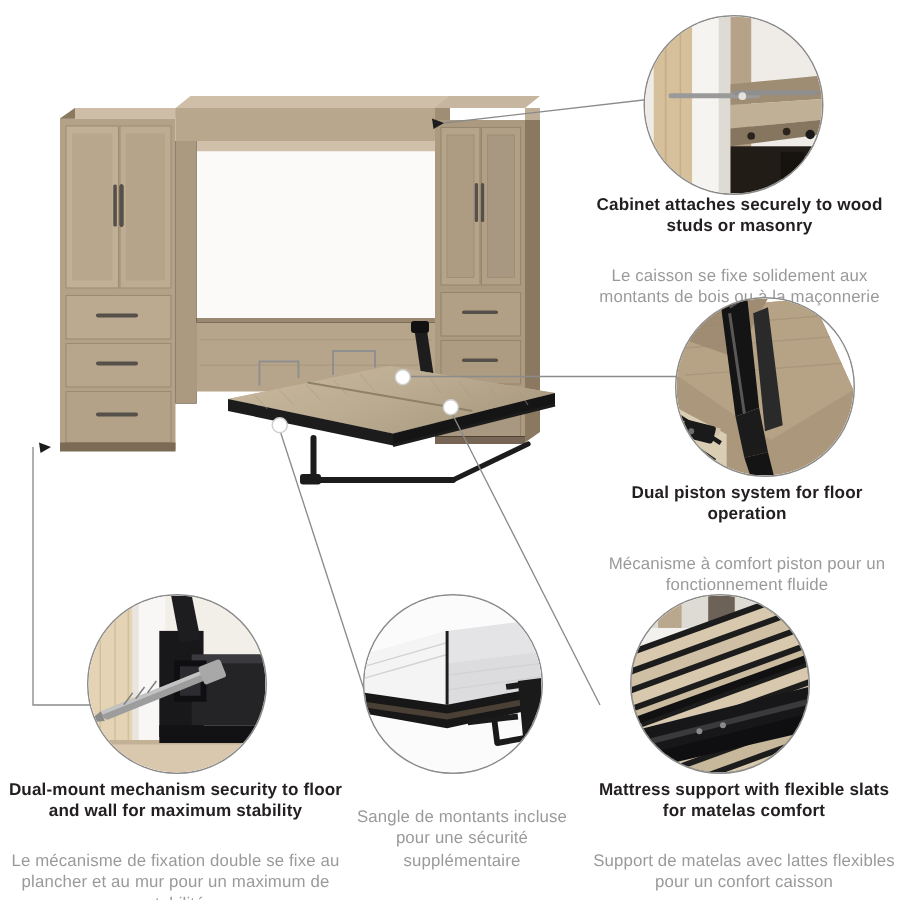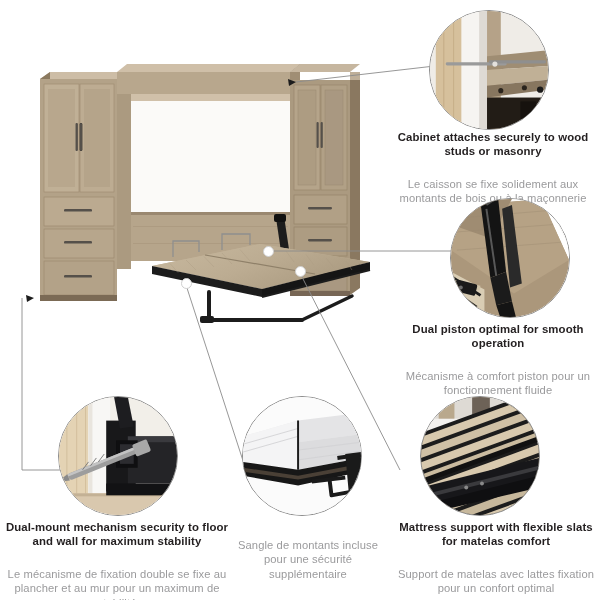--- a/index.html
+++ b/index.html
@@ -301,21 +301,21 @@
           <line x1="0" y1="106" x2="20" y2="120"></line>
         </g>
         <rect x="0" y="84" width="30" height="5" fill="#cfc3a9" transform="rotate(12 10 86)"></rect>
       </g>
 
       <rect x="4" y="84" width="22" height="12" rx="2" fill="#1a1a1a" transform="rotate(14 14 90)"></rect>
       <circle cx="10" cy="90" r="2" fill="#6e6e6e"></circle>
     </svg>
   </div>
   <div class="caption" style="left:396px; top:322px; width:204px;">
-    <div class="cap-en">Dual piston optimal for smooth operation</div>
+    <div class="cap-en">Dual piston system for floor operation</div>
     <div class="cap-fr">Mécanisme à comfort piston pour un fonctionnement fluide</div>
   </div>
 
   <div class="circle" style="left:58px; top:396px; width:120px; height:120px;">
     <svg class="ph" viewBox="0 0 120 120">
       <rect x="0" y="0" width="120" height="120" fill="#f2efe9"></rect>
 
       <rect x="0" y="0" width="30" height="120" fill="#e4d3b4"></rect>
       <g stroke="#d2bf9c" stroke-width="1">
         <line x1="8" y1="0" x2="8" y2="120"></line>
@@ -415,16 +415,16 @@
 
       <polygon points="0,92 120,62 120,84 0,114" fill="#17171a"></polygon>
       <polygon points="0,100 120,70 120,74 0,104" fill="#3a3a3d"></polygon>
       <circle cx="46" cy="92" r="2" fill="#8a8a8a"></circle>
       <circle cx="62" cy="88" r="2" fill="#8a8a8a"></circle>
       <polygon points="0,110 120,80 120,92 0,120" fill="#0f0f11"></polygon>
     </svg>
   </div>
   <div class="caption" style="left:392px; top:520px; width:208px;">
     <div class="cap-en">Mattress support with flexible slats for matelas comfort</div>
-    <div class="cap-fr">Support de matelas avec lattes fixation pour un confort optimal</div>
+    <div class="cap-fr">Support de matelas avec lattes flexibles pour un confort caisson</div>
   </div>
 
 </div>
 
 </body></html>

